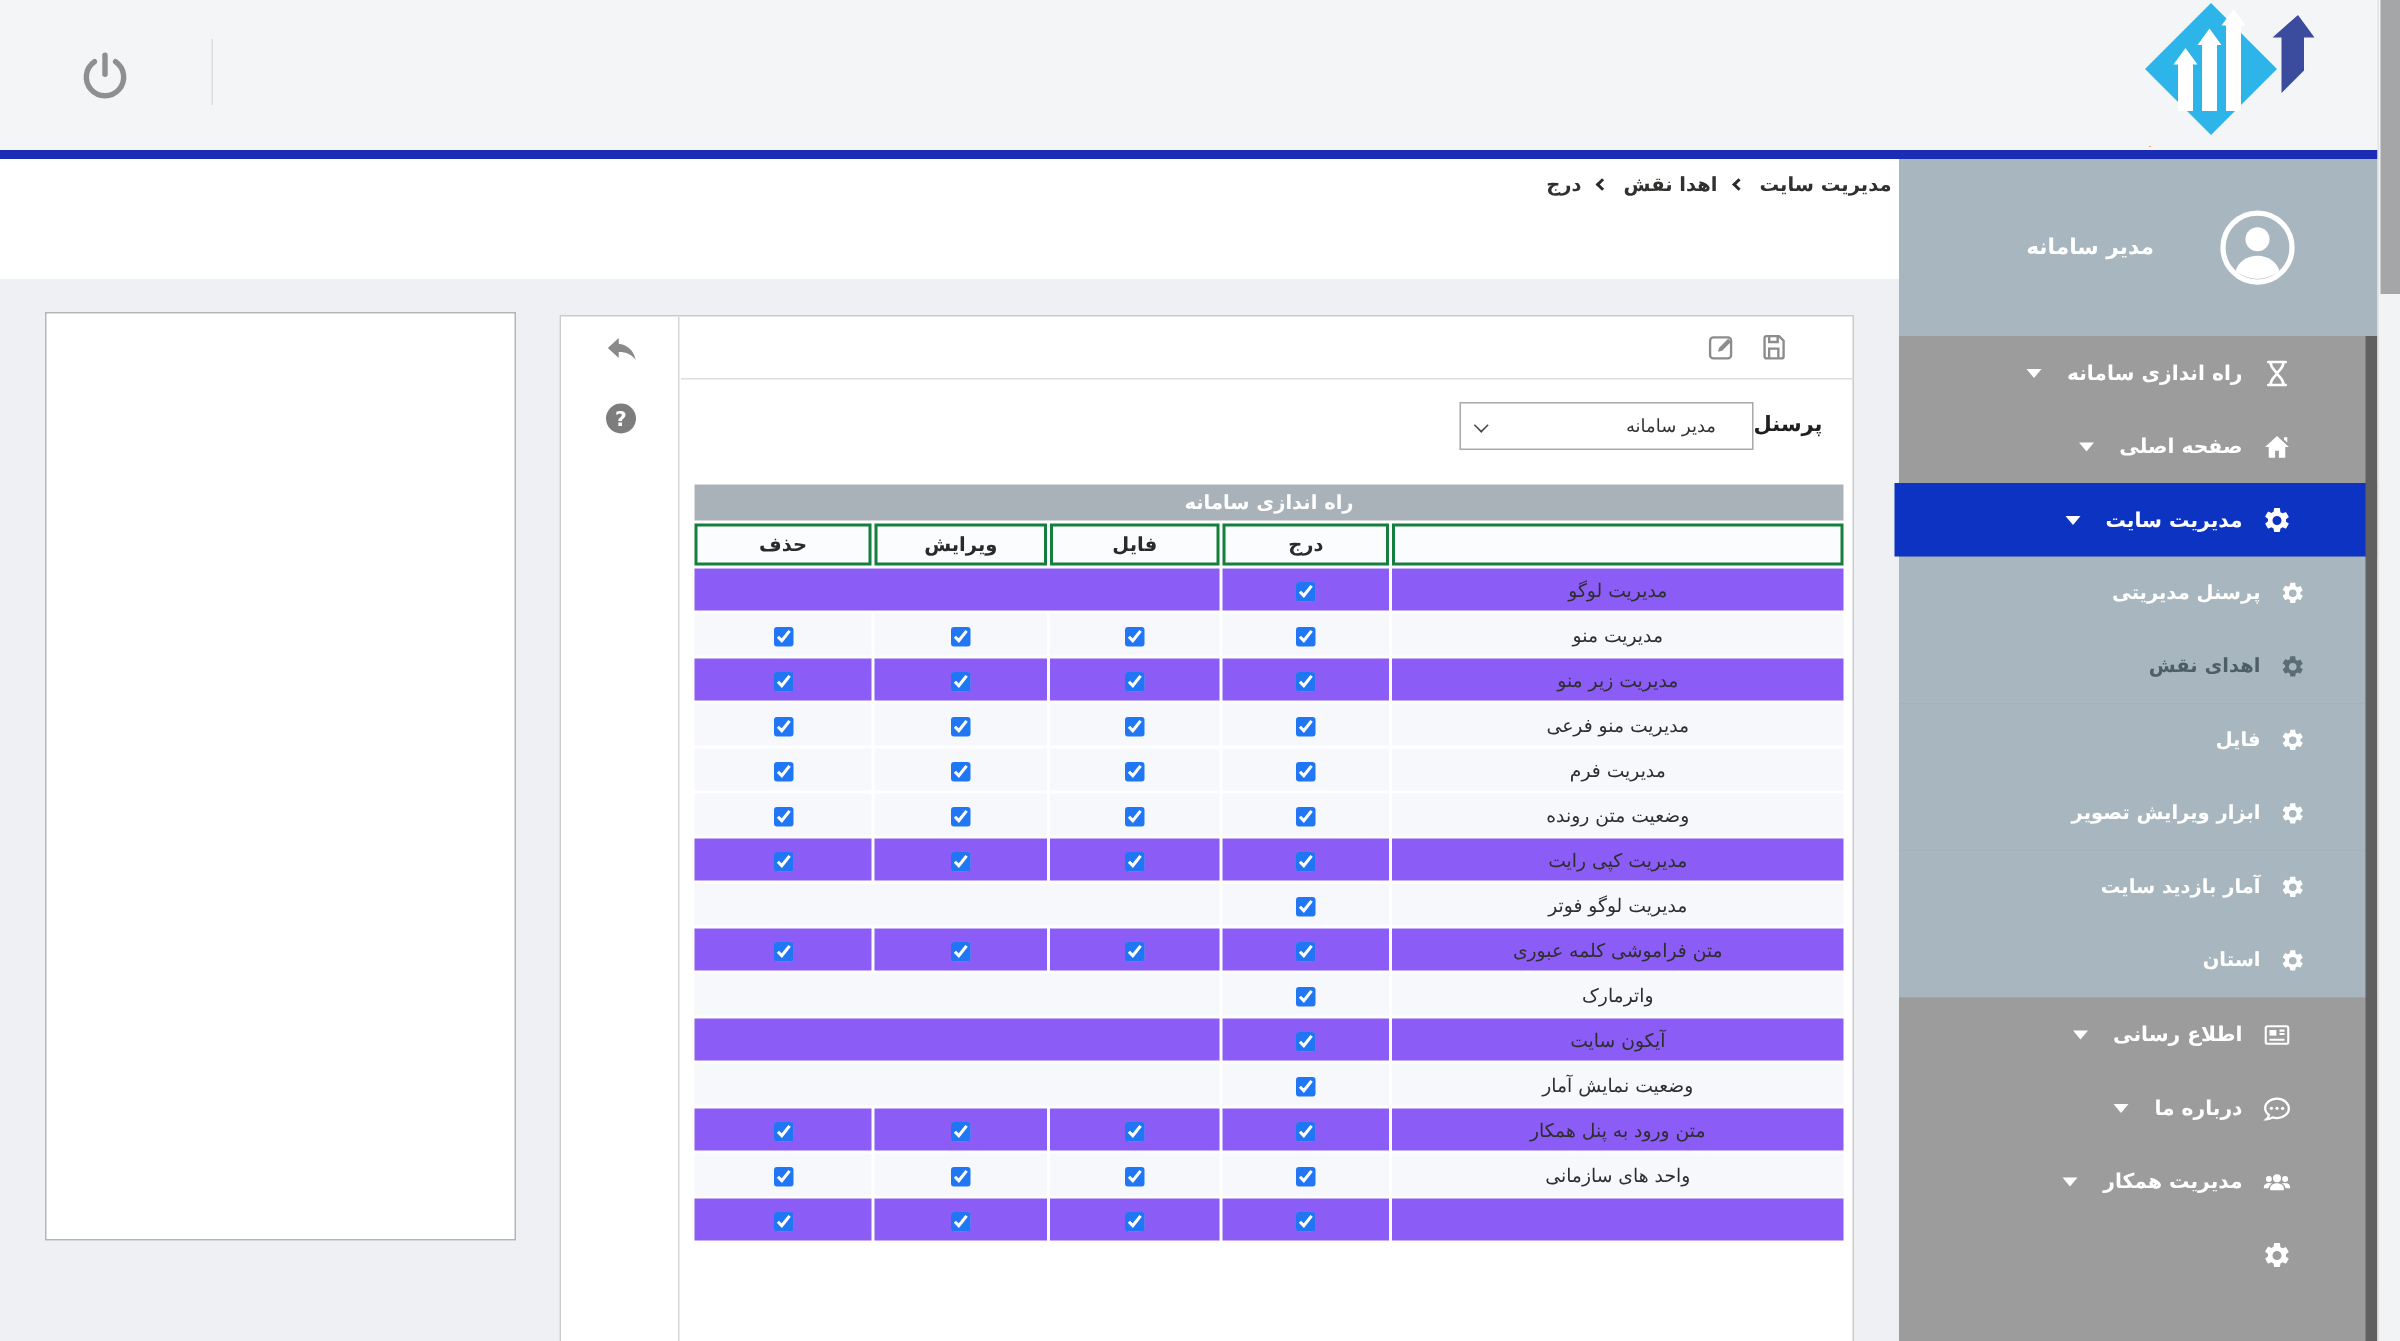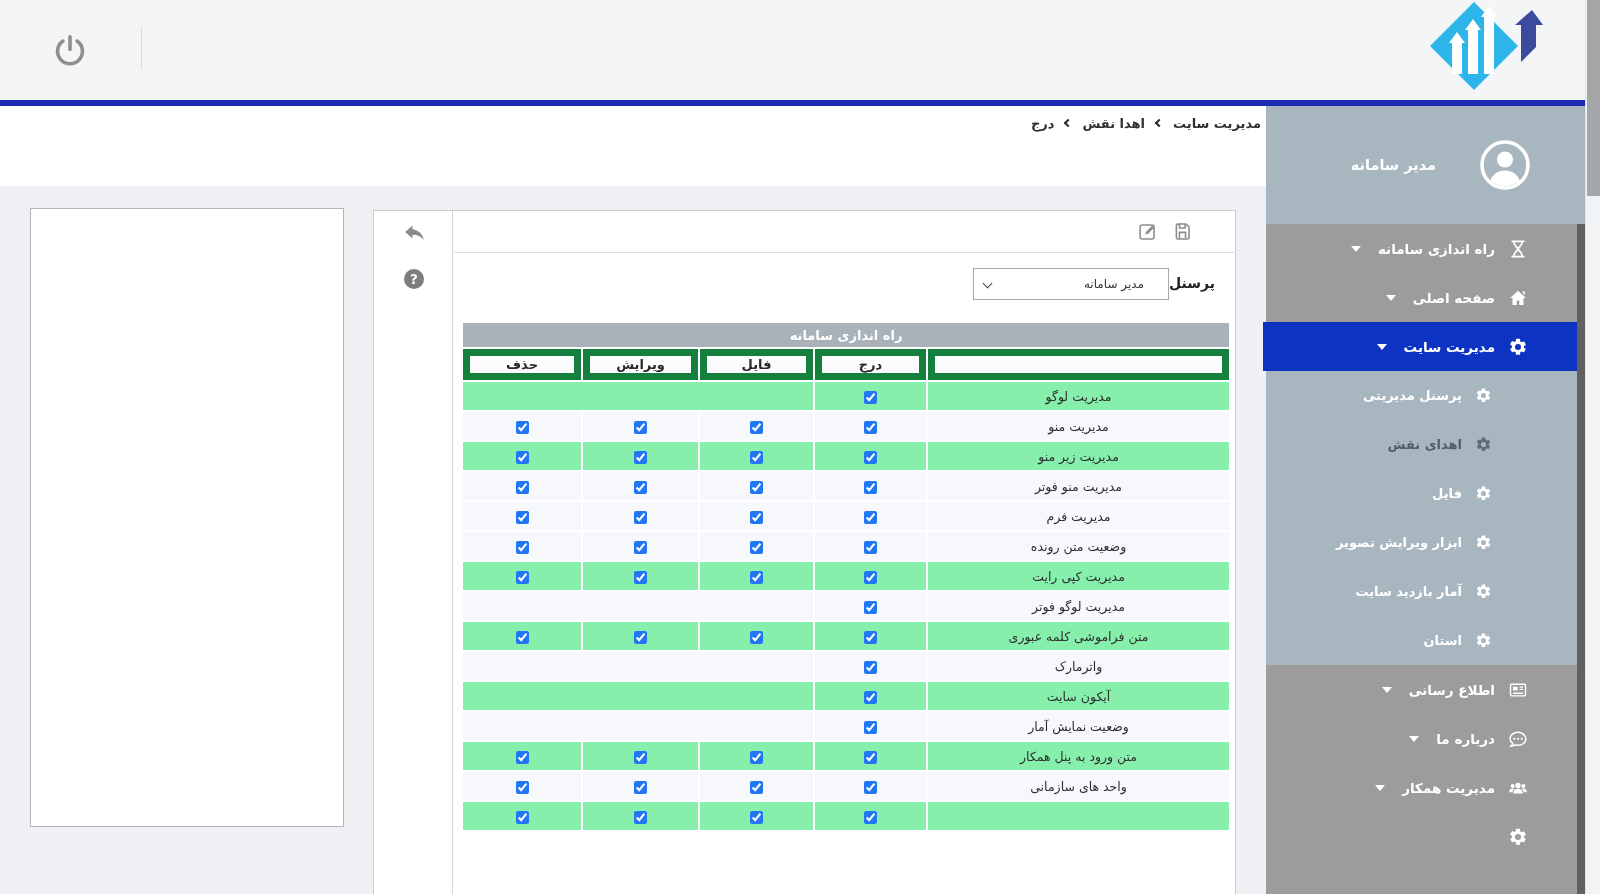--- a/index.html
+++ b/index.html
@@ -42,21 +42,21 @@
   .profile-name{color:#fff;font-size:14.5px;font-weight:bold;margin-right:44px;white-space:nowrap;}
 
   .menu-item{height:49px;display:flex;align-items:center;padding-right:57px;color:#fff;
     font-size:13.5px;font-weight:600;cursor:pointer;background:var(--sidebar-menu);white-space:nowrap;}
   .menu-item .nav-icon{width:20px;height:20px;margin-left:13px;flex:none;color:#fff;}
   .menu-item.active{background:var(--active-menu);position:relative;}
   .menu-item.active::after{content:"";position:absolute;left:-3px;top:0;width:3px;height:100%;background:var(--active-menu);}
   .caret{width:0;height:0;border-left:5px solid transparent;border-right:5px solid transparent;
     border-top:6px solid #fff;margin-right:17px;flex:none;}
 
-  .submenu-item{height:49px;display:flex;align-items:center;padding-right:93px;color:#fff;
+  .submenu-item{height:49px;display:flex;align-items:center;padding-right:48px;color:#fff;
     font-size:13px;font-weight:600;cursor:pointer;background:var(--sidebar-panel);white-space:nowrap;}
   .submenu-item .nav-icon{width:17px;height:17px;margin-left:13px;flex:none;color:#fff;}
   .submenu-item.selected{color:#4d5e66;}
   .submenu-item.selected .nav-icon{color:#5c6d75;}
   .nav-icon svg{width:100%;height:100%;}
 
   .sidebar-scroll{position:absolute;left:311px;top:118px;width:8px;height:670px;background:#606060;}
 
   
   .page-scrollbar{position:absolute;left:1585px;top:0;width:15px;height:894px;background:#f2f3f4;border-left:1px solid #e1e2e3;}
@@ -83,23 +83,23 @@
   .personnel-label{position:absolute;right:20px;top:64px;font-size:14px;font-weight:bold;color:#1f1f1f;}
   .personnel-select{position:absolute;right:66px;top:57px;width:196px;height:32px;border:1px solid #a8a8a8;background:#fff;cursor:pointer;}
   .sel-value{position:absolute;right:24px;top:0;line-height:30px;font-size:12px;color:#333;}
   .sel-chevron{position:absolute;left:10px;top:11px;width:7px;height:7px;
     border-left:1.6px solid #444;border-bottom:1.6px solid #444;transform:rotate(-45deg);}
 
   
   .perm-table{position:absolute;left:87px;top:110px;width:770px;border-collapse:separate;border-spacing:2px;table-layout:fixed;}
   .c-lbl{width:301px;}.c-ins{width:111px;}.c-lst{width:113px;}.c-edt{width:115px;}.c-del{width:118px;}
   .band{background:var(--table-band);color:#fff;text-align:center;font-size:13px;font-weight:bold;height:24px;}
-  .cols td{background:#fbfcfe;border:7px solid #15803d;height:28px;text-align:center;font-size:13px;font-weight:600;color:#2a2a2a;}
+  .cols td{background:#fbfcfe;border:2px solid #15803d;height:28px;text-align:center;font-size:13px;font-weight:600;color:#2a2a2a;}
   .perm-table tbody td{height:28px;font-size:12.5px;color:#2e2e2e;text-align:center;}
-  .perm-table tr.odd td{background:#86efac;}
+  .perm-table tr.odd td{background:#8b5cf6;}
   .perm-table tr.even td{background:#f7f8fb;}
   input[type=checkbox]{width:13px;height:13px;accent-color:var(--checkbox-accent);margin:0;vertical-align:middle;cursor:pointer;}
 </style>
 </head>
 <body>
 
 <header class="header">
   <button class="power-btn" title="خروج">
     <svg viewBox="0 0 24 24" fill="none" stroke="currentColor" stroke-width="2.4" stroke-linecap="round">
       <path d="M12 2.5v8.5"></path>
@@ -358,21 +358,21 @@
           <td class="cb"><input type="checkbox" checked="" style=""></td>
         </tr>
         <tr class="odd">
           <td class="lbl">مدیریت زیر منو</td>
           <td class="cb"><input type="checkbox" checked="" style=""></td>
           <td class="cb"><input type="checkbox" checked="" style=""></td>
           <td class="cb"><input type="checkbox" checked="" style=""></td>
           <td class="cb"><input type="checkbox" checked="" style=""></td>
         </tr>
         <tr class="even">
-          <td class="lbl">مدیریت منو فوتر</td>
+          <td class="lbl">مدیریت منو فرعی</td>
           <td class="cb"><input type="checkbox" checked="" style=""></td>
           <td class="cb"><input type="checkbox" checked="" style=""></td>
           <td class="cb"><input type="checkbox" checked="" style=""></td>
           <td class="cb"><input type="checkbox" checked="" style=""></td>
         </tr>
         <tr class="even">
           <td class="lbl">مدیریت فرم</td>
           <td class="cb"><input type="checkbox" checked="" style=""></td>
           <td class="cb"><input type="checkbox" checked="" style=""></td>
           <td class="cb"><input type="checkbox" checked="" style=""></td>

